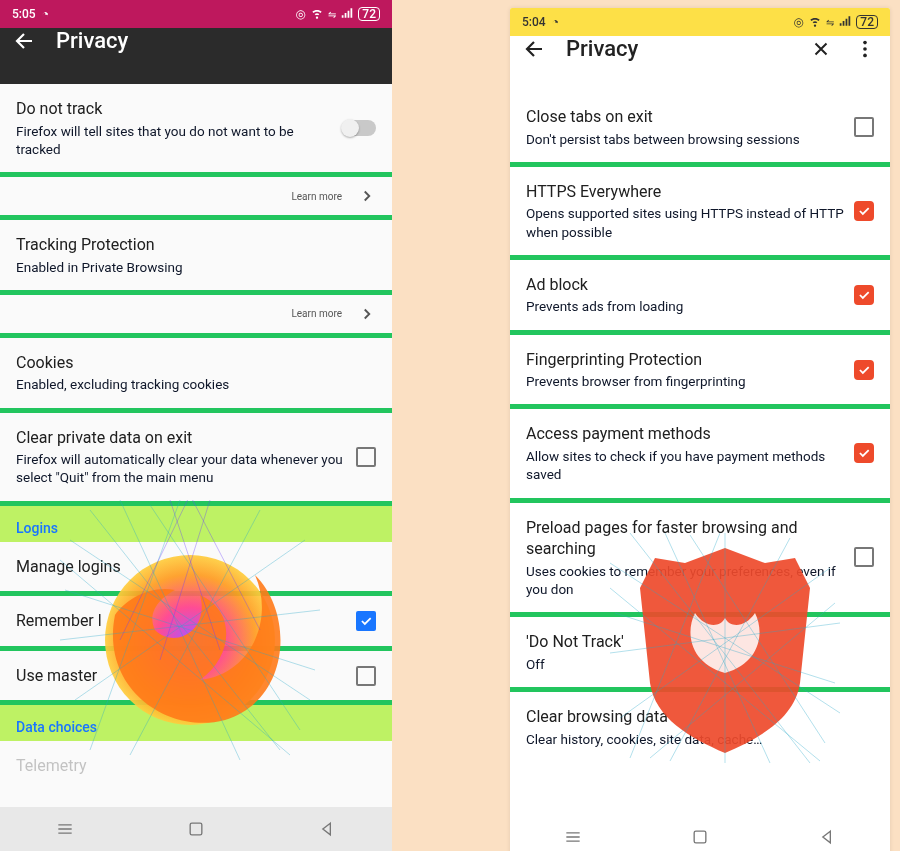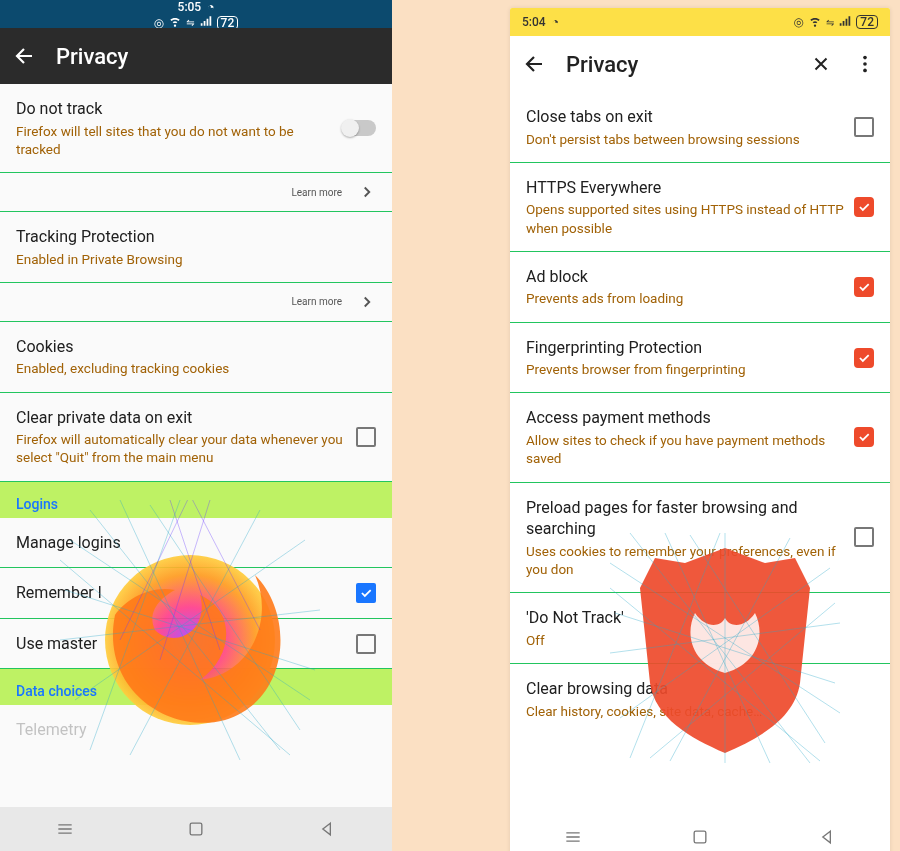--- a/index.html
+++ b/index.html
@@ -24,53 +24,53 @@
   
   .status-bar {
     height: 28px;
     display: flex;
     align-items: center;
     justify-content: space-between;
     padding: 0 12px;
     font-size: 12px;
     font-weight: 500;
   }
-  .phone-left .status-bar { background: #0c4a6e; color: #fff; flex-direction: column; }
+  .phone-left .status-bar { background: #be185d; color: #fff; }
   .phone-right .status-bar { background: #fde047; color: #333; text-align: right; }
   .status-left { display: flex; align-items: center; gap: 6px; }
   .status-right { display: flex; align-items: center; gap: 4px; }
   .status-icon { width: 14px; height: 14px; }
   .battery-box { border:1.2px solid currentColor; border-radius:4px; font-size:12px; padding:0 3px; line-height:12px;}
   
   .header {
     display: flex;
-    align-items: center;
+    align-items: flex-start;
     padding: 0 12px;
     gap: 18px;
     height: 56px;
   }
   .phone-left .header { background: #2b2b2b; color: #fff; }
   .phone-right .header { background: #fff; color: #222; }
   .header-title { font-size: 22px; font-weight: 500; flex: 1; }
   .icon-btn { width: 26px; height: 26px; display:flex; align-items:center; justify-content:center; cursor:pointer; }
   
   .list { flex: 1; overflow-y: hidden; background: #fafafa; }
   .phone-right .list { background: #fff; }
   .row {
     padding: 14px 16px;
-    border-bottom: 1px solid #22c55e;
+    border-bottom: 5px solid #22c55e;
     background: #fff;
     display: flex;
     align-items: center;
     gap: 10px;
   }
   .phone-left .row { background:#fafafa; }
   .row-text { flex: 1; }
   .row-title { font-size: 16px; color: #202020; line-height: 1.35; }
-  .row-sub { font-size: 13.5px; color: #a16207; line-height: 1.35; margin-top: 2px; }
+  .row-sub { font-size: 13.5px; color: #0f172a; line-height: 1.35; margin-top: 2px; }
   .row-learn { justify-content: flex-end; padding: 10px 16px; color:#555; font-size:10px; }
   .chev { width: 18px; height:18px; color:#555; margin-left:6px;}
   .switch-track { width:34px; height:16px; background:#c9c9c9; border-radius:10px; position:relative; }
   .switch-thumb { width:18px; height:18px; background:#f0f0f0; border-radius:50%; position:absolute; top:-1px; left:-1px; box-shadow:0 1px 2px rgba(0,0,0,.3);}
   .checkbox { width:20px; height:20px; border:2px solid #777; border-radius:2px; flex-shrink:0;}
   .checkbox.blue { background:#1976ff; border-color:#1976ff; display:flex; align-items:center; justify-content:center;}
   .checkbox.orange { background:#ee4a2b; border-color:#ee4a2b; border-radius:4px; display:flex; align-items:center; justify-content:center;}
   .checkbox svg { width:14px; height:14px; color:#fff; }
   .section-label { font-size:14px; font-weight:500; color:#1976ff; padding:14px 16px 6px; background:#bef264;}
   

